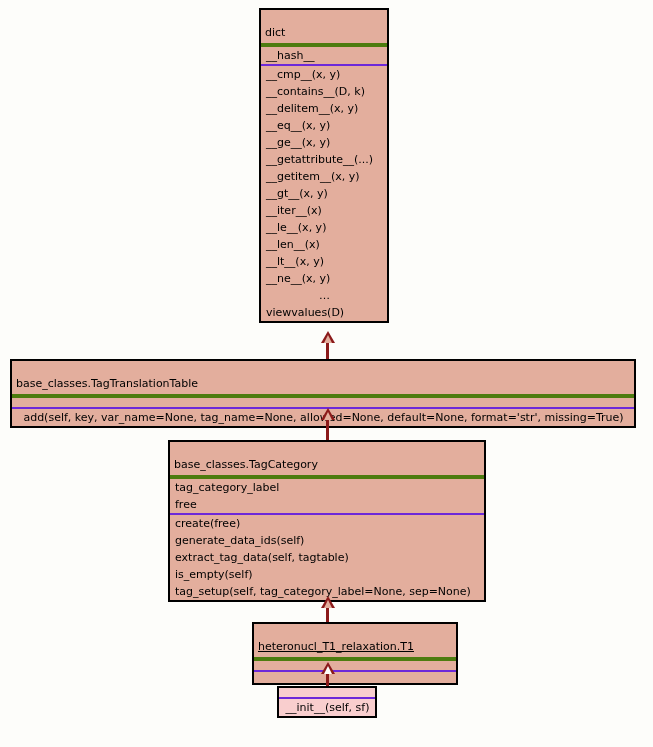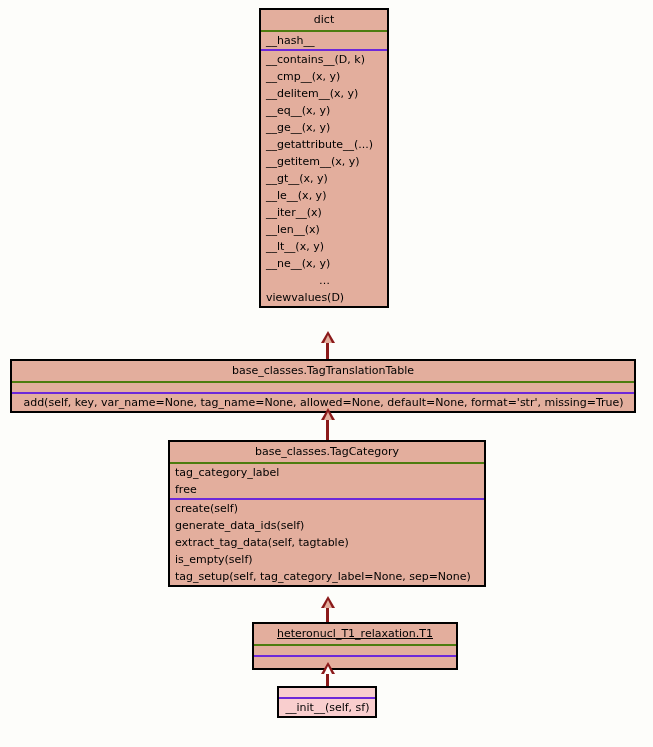--- a/index.html
+++ b/index.html
@@ -29,23 +29,22 @@
     font-size: 11px;
     line-height: 1;
     color: #000000;
   }
   .uml-box.light {
     background: #f9cece;
   }
 
   .uml-title {
     box-sizing: border-box;
-    text-align: center;
-    padding: 4px 4px 5px 4px;
-    border-bottom: 2px solid #4d7c0f;
+    padding: 17px 4px 5px 4px;
+    border-bottom: 4px solid #4d7c0f;
     white-space: nowrap;
     overflow: hidden;
   }
 
   .uml-compartment {
     box-sizing: border-box;
     border-bottom: 2px solid #6d28d9;
   }
   .uml-compartment.last {
     border-bottom: none;
@@ -98,30 +97,30 @@
 <body>
 
 <div id="diagram">
 
   <div class="uml-box" id="box-dict" style="left:259px; top:8px; width:130px;">
     <div class="uml-title">dict</div>
     <div class="uml-compartment">
       <div class="uml-row">__hash__</div>
     </div>
     <div class="uml-compartment last">
+      <div class="uml-row">__cmp__(x, y)</div>
       <div class="uml-row">__contains__(D, k)</div>
-      <div class="uml-row">__cmp__(x, y)</div>
       <div class="uml-row">__delitem__(x, y)</div>
       <div class="uml-row">__eq__(x, y)</div>
       <div class="uml-row">__ge__(x, y)</div>
       <div class="uml-row">__getattribute__(...)</div>
       <div class="uml-row">__getitem__(x, y)</div>
       <div class="uml-row">__gt__(x, y)</div>
+      <div class="uml-row">__iter__(x)</div>
       <div class="uml-row">__le__(x, y)</div>
-      <div class="uml-row">__iter__(x)</div>
       <div class="uml-row">__len__(x)</div>
       <div class="uml-row">__lt__(x, y)</div>
       <div class="uml-row">__ne__(x, y)</div>
       <div class="uml-row center">…</div>
       <div class="uml-row">viewvalues(D)</div>
     </div>
   </div>
 
   <div class="edge">
     <div class="edge-line" style="left:326px; top:341px; height:19px;"></div>
@@ -143,21 +142,21 @@
     <div class="edge-arrow-inner" style="left:323.5px; top:412px;"></div>
   </div>
 
   <div class="uml-box" id="box-tagcategory" style="left:168px; top:440px; width:318px;">
     <div class="uml-title">base_classes.TagCategory</div>
     <div class="uml-compartment">
       <div class="uml-row">tag_category_label</div>
       <div class="uml-row">free</div>
     </div>
     <div class="uml-compartment last">
-      <div class="uml-row">create(self)</div>
+      <div class="uml-row">create(free)</div>
       <div class="uml-row">generate_data_ids(self)</div>
       <div class="uml-row">extract_tag_data(self, tagtable)</div>
       <div class="uml-row">is_empty(self)</div>
       <div class="uml-row">tag_setup(self, tag_category_label=None, sep=None)</div>
     </div>
   </div>
 
   <div class="edge">
     <div class="edge-line" style="left:326px; top:606px; height:17px;"></div>
     <div class="edge-arrow" style="left:320.5px; top:596px;"></div>

